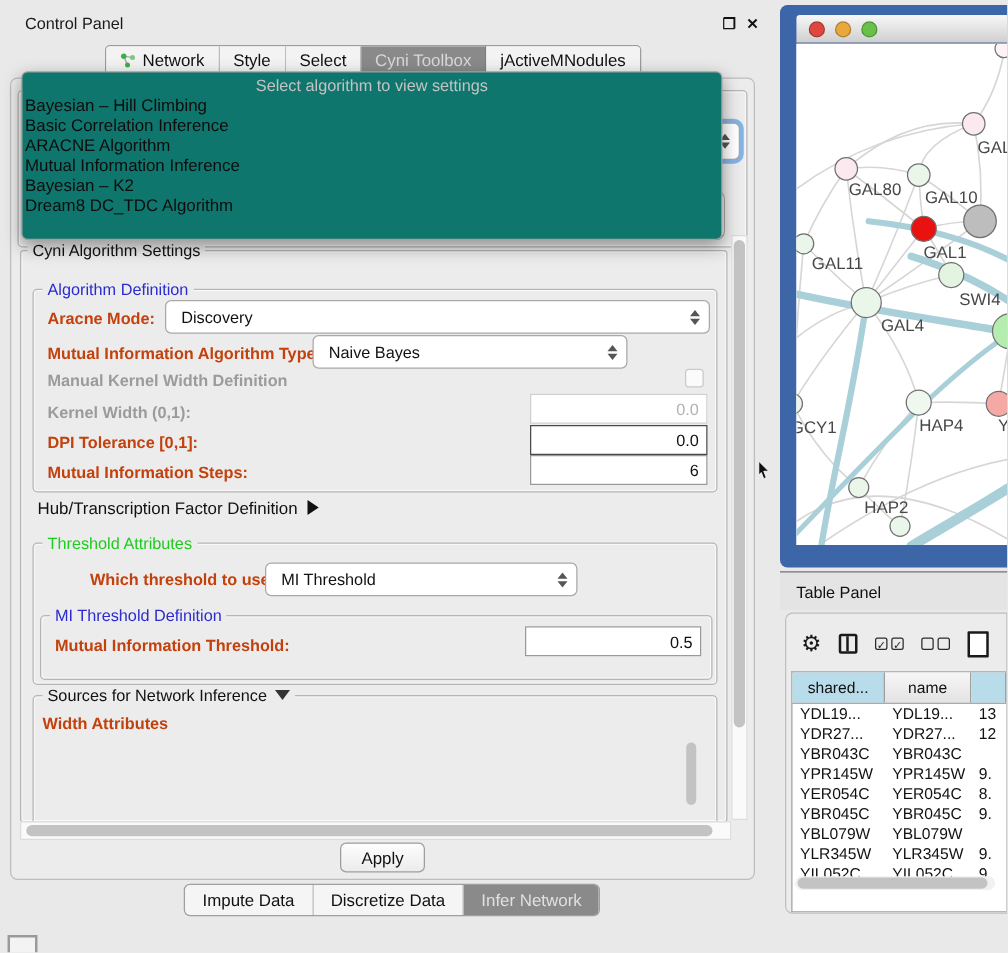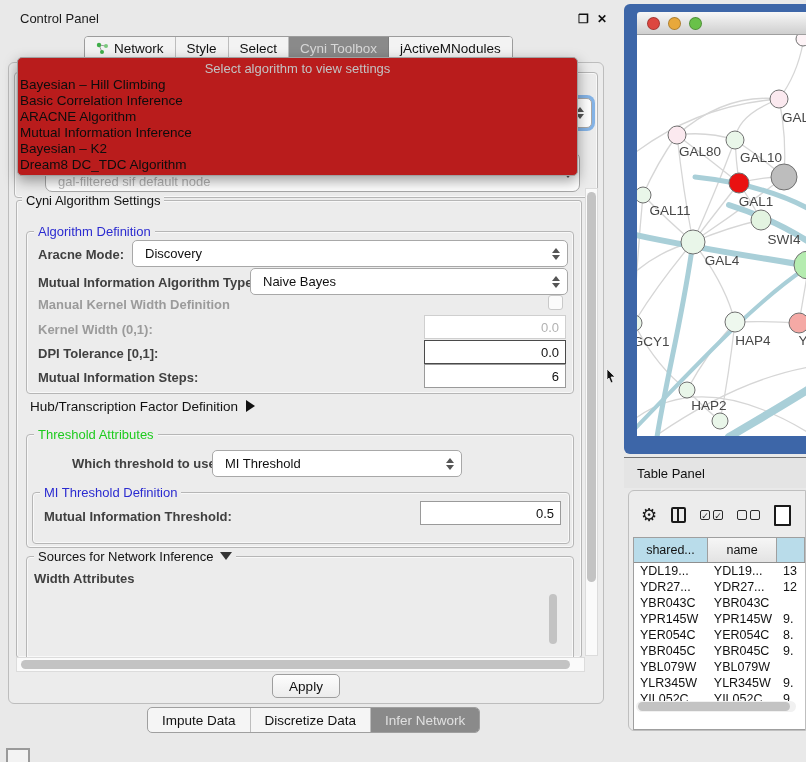--- a/index.html
+++ b/index.html
@@ -14,21 +14,21 @@
   .tab{display:flex;align-items:center;gap:5px;padding:0 11px;font-size:13.5px;color:#111;
        border-right:1px solid #bdbdbd;background:#f3f3f3;}
   .tab:last-child{border-right:none;}
   .tab.sel{background:#8a8a8a;color:#d8d8d8;border-right-color:#7d7d7d;}
   .content-panel{left:8px;top:62px;width:594px;height:640px;background:#ececec;
                  border:1px solid #bdbdbd;border-radius:6px;}
   
   .group{position:absolute;border:1px solid #b6b6b6;border-radius:4px;
          box-shadow:inset 0 0 0 1px rgba(255,255,255,.65);}
   .gtitle{position:absolute;background:#ececec;padding:0 4px;font-size:13px;white-space:nowrap;line-height:15px;}
-  .lbl{position:absolute;font-size:13px;font-weight:bold;color:#404040;white-space:nowrap;}
+  .lbl{position:absolute;font-size:13px;font-weight:bold;color:#c2410c;white-space:nowrap;}
   .lbl.dis{color:#9b9b9b;}
   .combo{position:absolute;background:#fff;border:1px solid #a8a8a8;border-radius:5px;
          font-size:13px;display:flex;align-items:center;padding:0 24px 0 12px;box-sizing:border-box;}
   .combo .steppers{position:absolute;right:7px;top:50%;transform:translateY(-50%);
                    display:flex;flex-direction:column;gap:2px;}
   .combo .steppers i{width:0;height:0;border-left:4px solid transparent;border-right:4px solid transparent;display:block;}
   .combo .steppers i.up{border-bottom:5px solid #555;}
   .combo .steppers i.dn{border-top:5px solid #555;}
   .field{position:absolute;background:#fff;border:1px solid #9a9a9a;font-size:13px;
          text-align:right;padding:0 6px;box-sizing:border-box;display:flex;align-items:center;justify-content:flex-end;}
@@ -42,21 +42,21 @@
   .attr-list{left:38px;top:588px;width:524px;height:68px;background:#fff;border:1px solid #ababab;overflow:hidden;}
   .attr-item{height:16px;line-height:16px;font-size:13px;color:#fff;background:#3d6cd2;
              padding-left:4px;margin:0 15px 0 2px;}
   .list-vthumb{left:549px;top:594px;width:8px;height:50px;background:#c3c3c3;border-radius:4px;}
   
   .sb-track-v{left:585px;top:188px;width:13px;height:468px;background:#fafafa;border:1px solid #dcdcdc;box-sizing:border-box;}
   .sb-thumb-v{left:587px;top:192px;width:9px;height:390px;background:#c3c3c3;border-radius:5px;}
   .sb-track-h{left:16px;top:657px;width:569px;height:15px;background:#fafafa;border:1px solid #dcdcdc;box-sizing:border-box;}
   .sb-thumb-h{left:21px;top:660px;width:549px;height:9px;background:#c3c3c3;border-radius:5px;}
   
-  .popup{left:17px;top:57px;width:561px;height:119px;background:#b91c1c;border:1px solid #a0a0a0;
+  .popup{left:17px;top:57px;width:561px;height:135px;background:#0f766e;border:1px solid #a0a0a0;
          border-radius:5px;box-shadow:0 5px 14px rgba(0,0,0,.38);z-index:50;box-sizing:border-box;padding-top:3px;}
   .popup .ph{height:16px;line-height:16px;text-align:center;color:#c3c3c3;font-size:13px;}
   .popup .item{height:16px;line-height:16px;font-size:13.5px;color:#0d0d0d;padding-left:2px;white-space:nowrap;}
   .popup .item.bold{font-weight:normal;}
   
   .apply-btn{left:272px;top:674px;width:66px;height:22px;border:1px solid #9e9e9e;border-radius:5px;
              background:linear-gradient(#fdfdfd,#ececec);font-size:13.5px;display:flex;align-items:center;justify-content:center;}
   .btabs{left:147px;top:707px;height:24px;display:flex;border:1px solid #9f9f9f;border-radius:5px;
          background:#f5f5f5;overflow:hidden;}
   .btab{display:flex;align-items:center;padding:0 14px;font-size:13.5px;border-right:1px solid #bdbdbd;}
@@ -154,21 +154,21 @@
   <div class="lbl" style="left:38px;top:247px;">Aracne Mode:</div>
   <div class="combo" style="left:132px;top:240px;width:436px;height:27px;">
     <span>Discovery</span>
     <span class="steppers">
         <i class="up"></i>
         <i class="dn"></i>
       </span>
   </div>
 
   <div class="lbl" style="left:38px;top:275px;">Mutual Information Algorithm Type:</div>
-  <div class="combo" style="left:250px;top:268px;width:318px;height:27px;">
+  <div class="combo" style="left:250px;top:268px;width:252px;height:27px;">
     <span>Naive Bayes</span>
     <span class="steppers">
         <i class="up"></i>
         <i class="dn"></i>
       </span>
   </div>
 
   <div class="lbl dis" style="left:38px;top:297px;">Manual Kernel Width Definition</div>
   <div class="checkbox" style="left:548px;top:295px;"></div>
 

